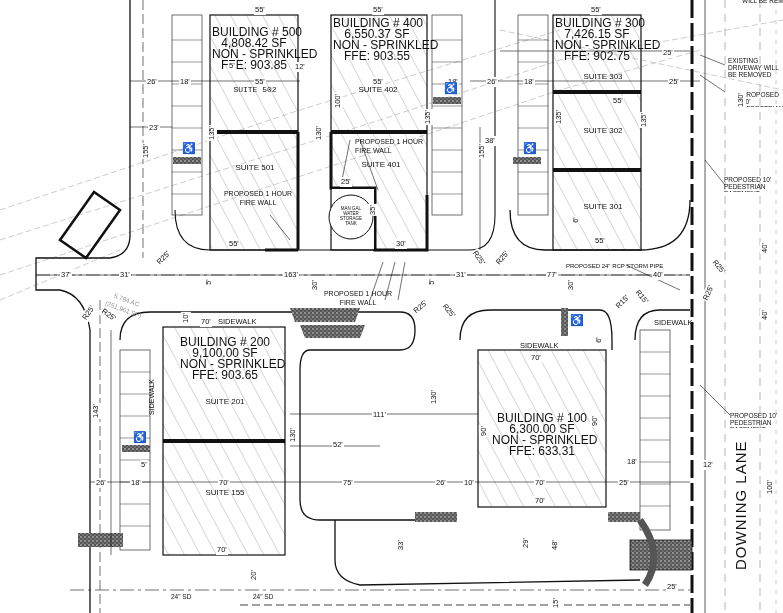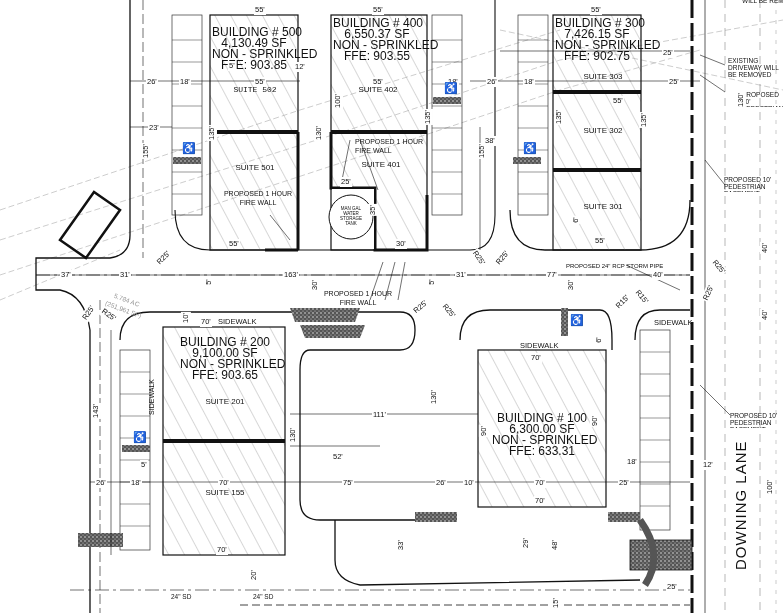--- a/index.html
+++ b/index.html
@@ -184,21 +184,21 @@
     <path d="M626 265 L680 290"></path>
     <path d="M700 55 L725 65"></path>
     <path d="M700 75 L725 92"></path>
     <path d="M705 160 L725 185"></path>
     <path d="M700 385 L730 415"></path>
   </g>
 </svg>
 
 <div class="lbl bld" style="left:212px;top:27px;width:84px;">
   <div>BUILDING # 500</div>
-  <div>4,130.49 SF</div>
+  <div>4,808.42 SF</div>
   <div>NON - SPRINKLED</div>
   <div>FFE: 903.85</div>
 </div>
 <div class="lbl" style="left:230px;top:85px;width:50px;font-family:Liberation Mono, monospace;">SUITE 502</div>
 <div class="lbl" style="left:230px;top:163px;width:50px;">SUITE 501</div>
 
 <div class="lbl bld" style="left:333px;top:18px;width:88px;">
   <div>BUILDING # 400</div>
   <div>6,550.37 SF</div>
   <div>NON - SPRINKLED</div>
@@ -304,21 +304,21 @@
 <div class="lbl dim" style="left:710px;top:262px;transform:rotate(50deg);">R25'</div>
 <div class="lbl dim" style="left:700px;top:288px;transform:rotate(-65deg);">R25'</div>
 <div class="lbl dim" style="left:200px;top:317px;">70'</div>
 <div class="lbl dim vert" style="left:180px;top:313px;">10'</div>
 <div class="lbl dim vert" style="left:309px;top:280px;">30'</div>
 <div class="lbl dim vert" style="left:565px;top:280px;">30'</div>
 <div class="lbl dim vert" style="left:88px;top:406px;">143'</div>
 <div class="lbl dim vert" style="left:285px;top:430px;">130'</div>
 <div class="lbl dim vert" style="left:426px;top:392px;">130'</div>
 <div class="lbl dim" style="left:372px;top:410px;">111'</div>
-<div class="lbl dim" style="left:332px;top:452px;">52'</div>
+<div class="lbl dim" style="left:332px;top:440px;">52'</div>
 <div class="lbl dim vert" style="left:478px;top:426px;">90'</div>
 <div class="lbl dim vert" style="left:589px;top:416px;">90'</div>
 <div class="lbl dim" style="left:95px;top:478px;">26'</div>
 <div class="lbl dim" style="left:130px;top:478px;">18'</div>
 <div class="lbl dim" style="left:218px;top:478px;">70'</div>
 <div class="lbl dim" style="left:342px;top:478px;">75'</div>
 <div class="lbl dim" style="left:435px;top:478px;">26'</div>
 <div class="lbl dim" style="left:463px;top:478px;">10'</div>
 <div class="lbl dim" style="left:534px;top:478px;">70'</div>
 <div class="lbl dim" style="left:618px;top:478px;">25'</div>

